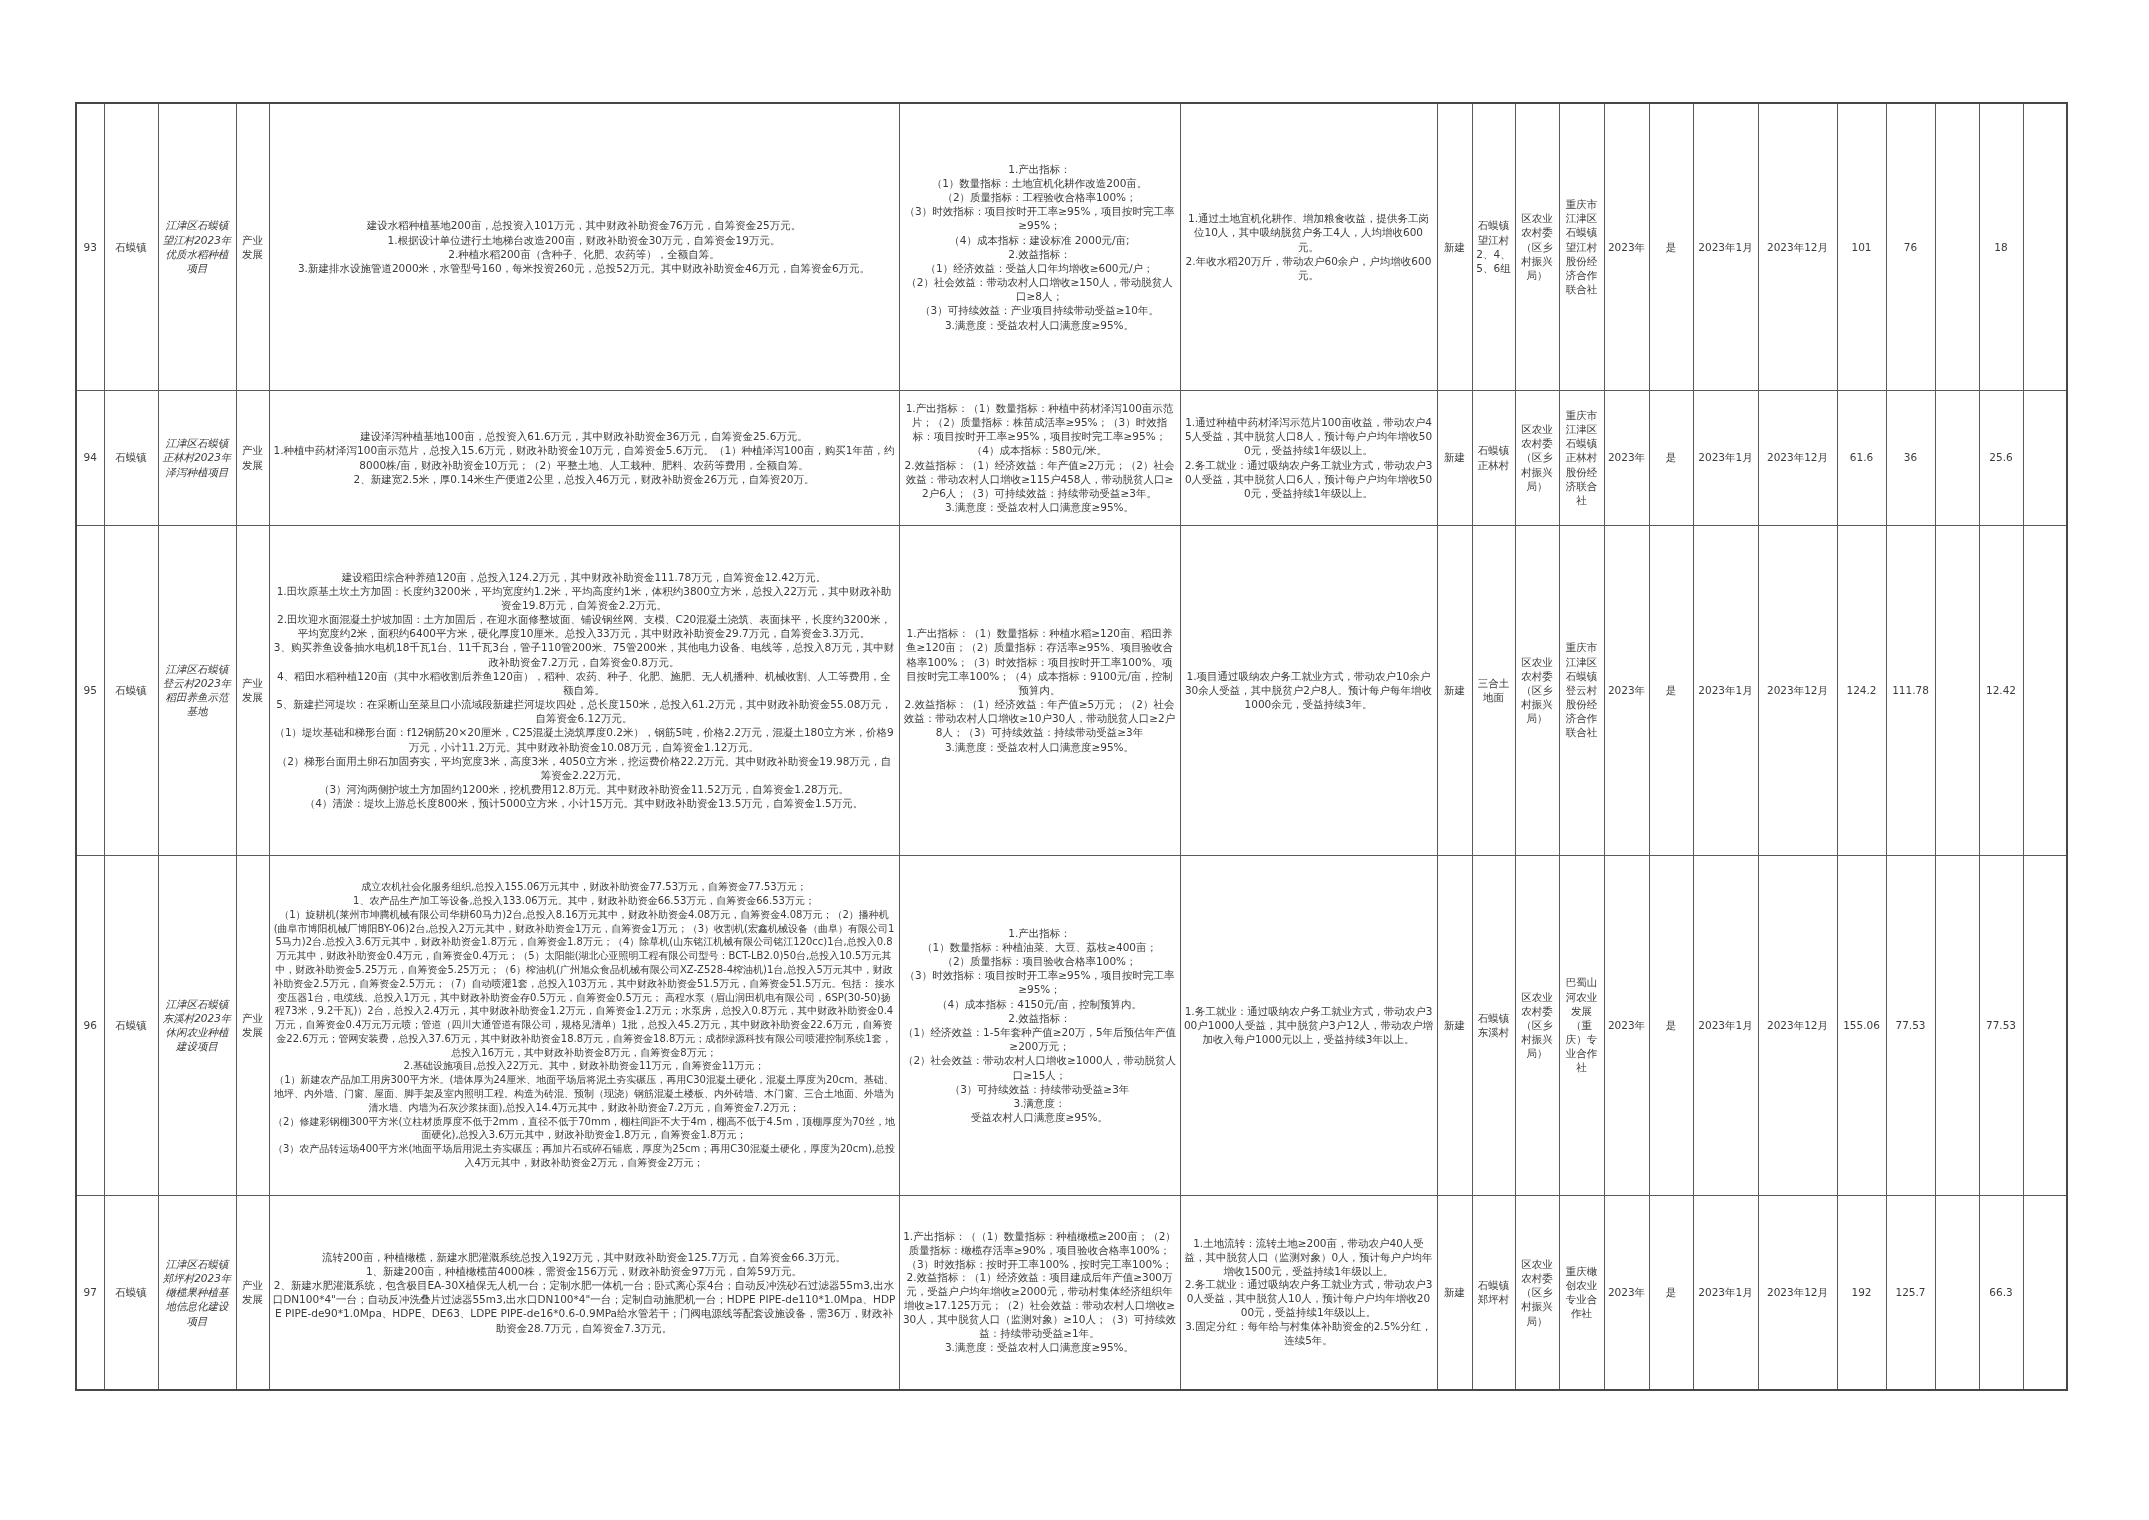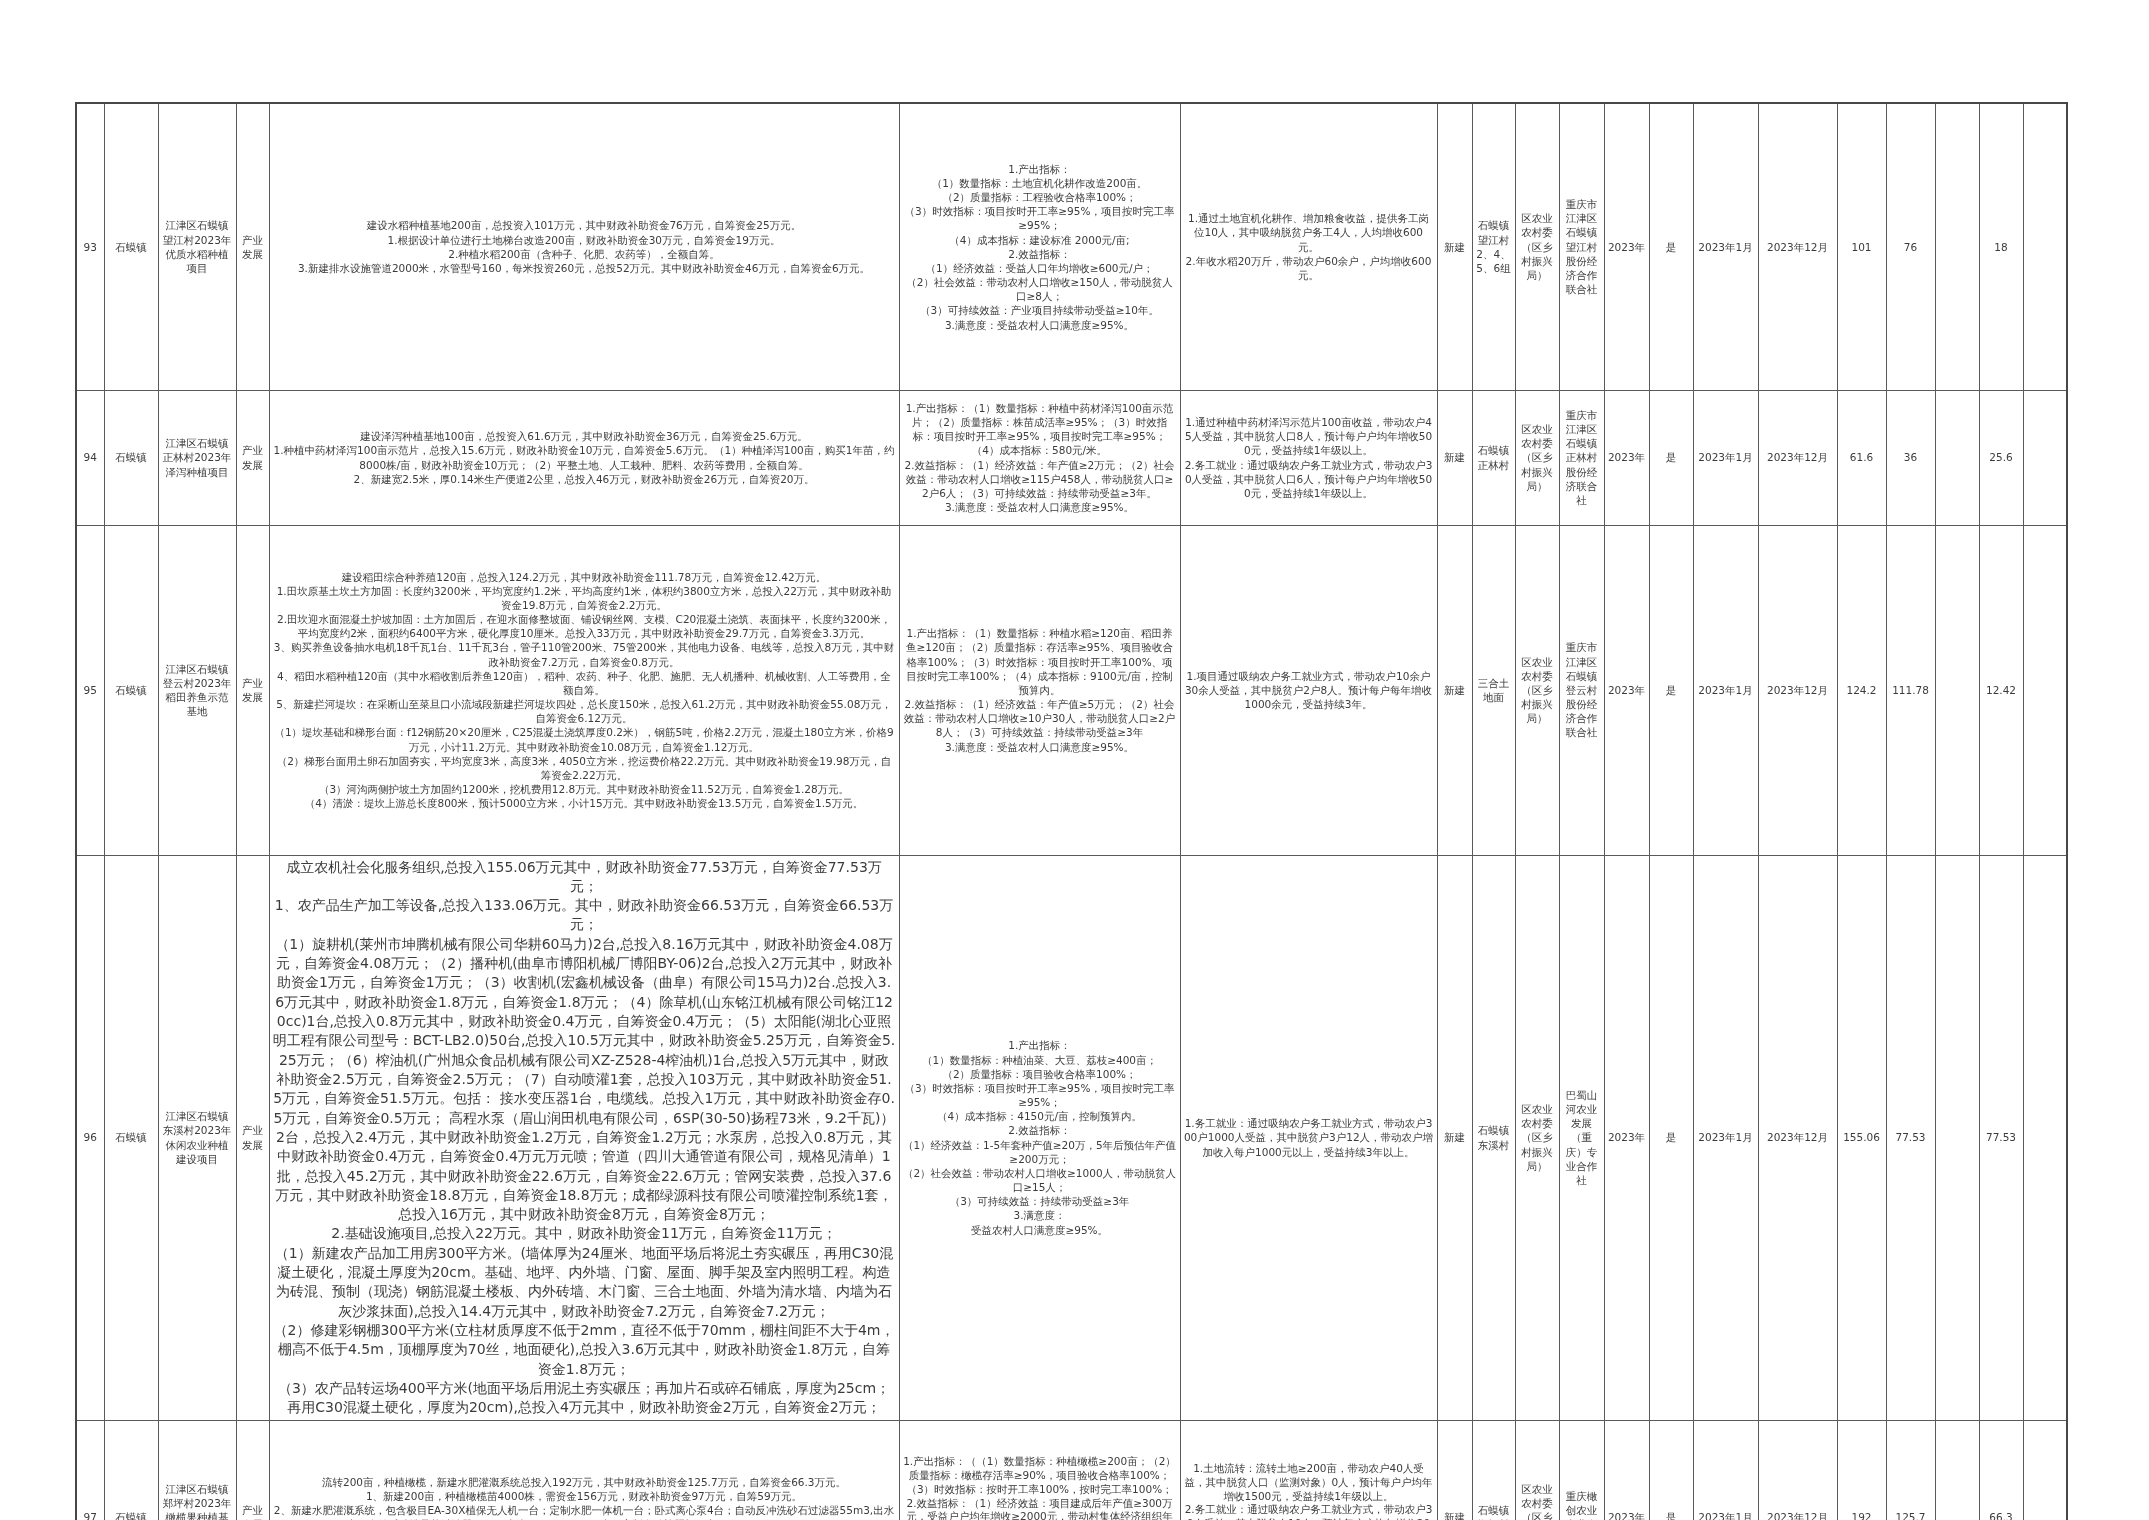--- a/index.html
+++ b/index.html
@@ -26,21 +26,21 @@
     color:#3b3b3b;
     word-break:break-all;
   }
   td.pre{
     white-space:pre-wrap;
     text-align:left;
     font-size:10px;
     line-height:1.45;
     padding:3px 5px;
   }
-  td.name{ font-size:10.5px; }
+  td.name{ font-size:10.5px;font-style:italic; }
   .footer{
     position:absolute; left:0; right:0; top:1436px;
     text-align:center; font-size:12px; color:#3b3b3b;
   }
 </style>
 </head>
 <body>
 
 <div class="sheet">
 
@@ -161,21 +161,21 @@
         <td>111.78</td>
         <td></td>
         <td>12.42</td>
         <td></td>
       </tr>
       <tr style="height:340px">
         <td>96</td>
         <td>石蟆镇</td>
         <td class="name">江津区石蟆镇东溪村2023年休闲农业种植建设项目</td>
         <td>产业发展</td>
-        <td class="pre" style="font-size:14px; line-height:1.38;">成立农机社会化服务组织,总投入155.06万元其中，财政补助资金77.53万元，自筹资金77.53万元；
+        <td class="pre" style="font-size:10px; line-height:1.38;">成立农机社会化服务组织,总投入155.06万元其中，财政补助资金77.53万元，自筹资金77.53万元；
 1、农产品生产加工等设备,总投入133.06万元。其中，财政补助资金66.53万元，自筹资金66.53万元；
 （1）旋耕机(莱州市坤腾机械有限公司华耕60马力)2台,总投入8.16万元其中，财政补助资金4.08万元，自筹资金4.08万元；（2）播种机(曲阜市博阳机械厂博阳BY-06)2台,总投入2万元其中，财政补助资金1万元，自筹资金1万元；（3）收割机(宏鑫机械设备（曲阜）有限公司15马力)2台.总投入3.6万元其中，财政补助资金1.8万元，自筹资金1.8万元；（4）除草机(山东铭江机械有限公司铭江120cc)1台,总投入0.8万元其中，财政补助资金0.4万元，自筹资金0.4万元；（5）太阳能(湖北心亚照明工程有限公司型号：BCT-LB2.0)50台,总投入10.5万元其中，财政补助资金5.25万元，自筹资金5.25万元；（6）榨油机(广州旭众食品机械有限公司XZ-Z528-4榨油机)1台,总投入5万元其中，财政补助资金2.5万元，自筹资金2.5万元；（7）自动喷灌1套，总投入103万元，其中财政补助资金51.5万元，自筹资金51.5万元。包括： 接水变压器1台，电缆线。总投入1万元，其中财政补助资金存0.5万元，自筹资金0.5万元； 高程水泵（眉山润田机电有限公司，6SP(30-50)扬程73米，9.2千瓦)）2台，总投入2.4万元，其中财政补助资金1.2万元，自筹资金1.2万元；水泵房，总投入0.8万元，其中财政补助资金0.4万元，自筹资金0.4万元万元喷；管道（四川大通管道有限公司，规格见清单）1批，总投入45.2万元，其中财政补助资金22.6万元，自筹资金22.6万元；管网安装费，总投入37.6万元，其中财政补助资金18.8万元，自筹资金18.8万元；成都绿源科技有限公司喷灌控制系统1套，总投入16万元，其中财政补助资金8万元，自筹资金8万元；
 2.基础设施项目,总投入22万元。其中，财政补助资金11万元，自筹资金11万元；
 （1）新建农产品加工用房300平方米。(墙体厚为24厘米、地面平场后将泥土夯实碾压，再用C30混凝土硬化，混凝土厚度为20cm。基础、地坪、内外墙、门窗、屋面、脚手架及室内照明工程。构造为砖混、预制（现浇）钢筋混凝土楼板、内外砖墙、木门窗、三合土地面、外墙为清水墙、内墙为石灰沙浆抹面),总投入14.4万元其中，财政补助资金7.2万元，自筹资金7.2万元；
 （2）修建彩钢棚300平方米(立柱材质厚度不低于2mm，直径不低于70mm，棚柱间距不大于4m，棚高不低于4.5m，顶棚厚度为70丝，地面硬化),总投入3.6万元其中，财政补助资金1.8万元，自筹资金1.8万元；
 （3）农产品转运场400平方米(地面平场后用泥土夯实碾压；再加片石或碎石铺底，厚度为25cm；再用C30混凝土硬化，厚度为20cm),总投入4万元其中，财政补助资金2万元，自筹资金2万元；</td>
         <td class="pre">1.产出指标：
 （1）数量指标：种植油菜、大豆、荔枝≥400亩；
 （2）质量指标：项目验收合格率100%；
 （3）时效指标：项目按时开工率≥95%，项目按时完工率≥95%；

